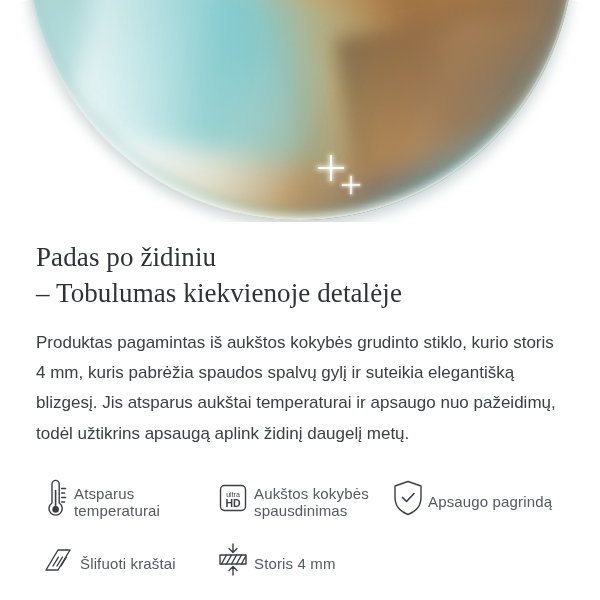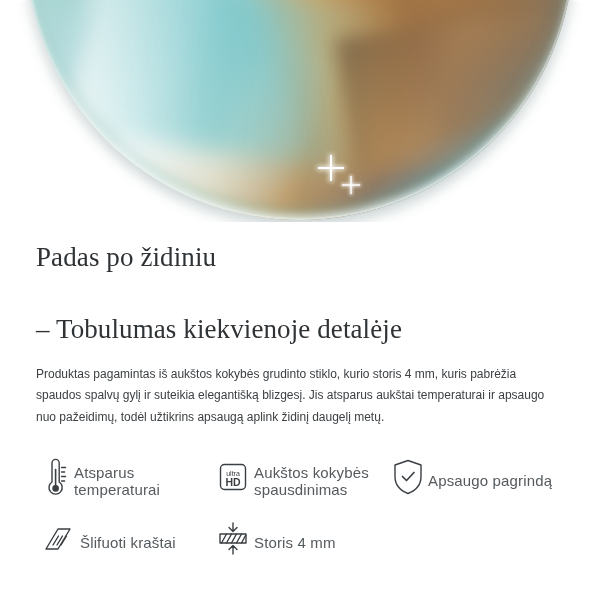--- a/index.html
+++ b/index.html
@@ -121,24 +121,24 @@
   .headline {
     margin: 0;
     padding-top: 18px;
     font-family: "Liberation Serif", serif;
     font-weight: 400;
     font-size: 27px;
     line-height: 1.33;
     color: #2f3336;
     letter-spacing: 0.1px;
   }
-  .headline .line2 { display: block; margin-top: 36px; }
+  .headline .line2 { display: block; }
   .paragraph {
     margin: 16px 0 0 0;
-    font-size: 12px;
+    font-size: 17px;
     line-height: 1.78;
     color: #3c4043;
     max-width: 536px;
   }
 
   
   .features {
     margin-top: 26px;
     display: grid;
     grid-template-columns: repeat(3, 1fr);

